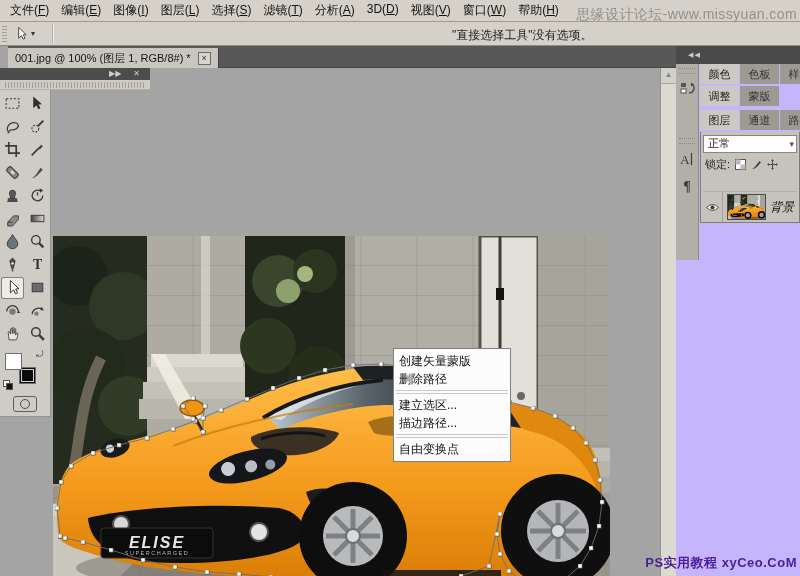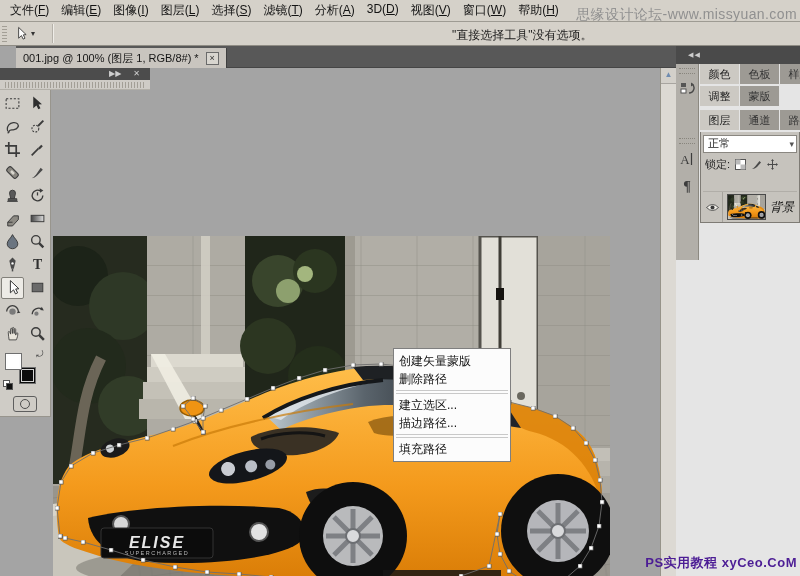--- a/index.html
+++ b/index.html
@@ -16,21 +16,21 @@
               border-bottom:1px solid #8f8c84;box-sizing:border-box}
   .obar-grip{position:absolute;left:2px;top:3px;width:5px;height:17px;
              background:repeating-linear-gradient(0deg,#a39f96 0 1px,#d5d1c9 1px 3px)}
   .tool-preview{position:absolute;left:13px;top:2px;width:34px;height:19px;display:flex;align-items:center;gap:3px}
   .tool-preview svg{width:15px;height:15px}
   .tp-caret{font-size:8px;color:#333}
   .obar-sep{position:absolute;left:52px;top:2px;height:19px;width:0;
             border-left:1px solid #b5b1a9;border-right:1px solid #efede8}
   .obar-msg{position:absolute;left:452px;top:5px;font-size:12px;color:#1c1c1c;white-space:nowrap}
   
-  .tabbar{position:absolute;top:46px;left:16px;width:774px;height:22px;background:#585858;border-bottom:1px solid #454545;box-sizing:border-box}
+  .tabbar{position:absolute;top:46px;left:8px;width:774px;height:22px;background:#585858;border-bottom:1px solid #454545;box-sizing:border-box}
   .doc-tab{position:absolute;left:0;top:2px;height:20px;background:#c9c5bf;display:flex;align-items:center;
            padding:0 7px;font-size:11px;color:#161616;border-right:1px solid #3f3f3f;white-space:nowrap}
   .doc-close{margin-left:7px;width:11px;height:11px;border:1px solid #6a6a6a;font-size:9px;line-height:10px;
              text-align:center;color:#333;background:#d8d5cf;cursor:default}
   
   .canvas{position:absolute;top:68px;left:0;width:660px;height:508px;background:#a4a4a4}
   .photo{position:absolute;left:53px;top:168px;width:557px;height:355px;z-index:5}
   .photo svg{display:block;width:100%;height:100%}
   
   .tp-header{position:absolute;left:0;top:68px;width:150px;height:12px;background:#4c4c4c;z-index:10;
@@ -57,21 +57,21 @@
   .swap-glyph{position:absolute;left:36px;top:2px;font-size:9px;color:#444}
   .qmask{width:22px;height:14px;margin:3px auto 0;border:1px solid #5e5e5e;border-radius:3px;
          display:flex;align-items:center;justify-content:center;background:#cfccc6}
   .qmask i{display:block;width:8px;height:8px;border:1px solid #4e4e4e;border-radius:50%}
   
   .scrollbar{position:absolute;left:660px;top:68px;width:16px;height:508px;background:#dcd9d3;
              border-left:1px solid #969389;box-sizing:border-box}
   .sb-btn{height:15px;background:#d3d0ca;border-bottom:1px solid #a8a5a0;color:#6f8cb0;
           font-size:8px;text-align:center;line-height:14px;cursor:default}
   
-  .dock{position:absolute;left:676px;top:46px;width:124px;height:530px;background:#e5e5e5;overflow:hidden;z-index:8}
+  .dock{position:absolute;left:676px;top:46px;width:124px;height:530px;background:#c4b5fd;overflow:hidden;z-index:8}
   .dock-topbar{height:18px;background:#4a4a4a;color:#cdcdcd;font-size:7px;line-height:18px;padding-left:12px;letter-spacing:1px}
   .dock-iconstrip{position:absolute;left:0;top:18px;width:23px;height:196px;background:#b2afa9;border-right:1px solid #8c8981;box-sizing:border-box}
   .strip-grip{height:4px;margin:4px 3px 6px;border-top:1px dotted #88857d;border-bottom:1px dotted #88857d}
   .strip-icon{display:flex;justify-content:center;margin-bottom:8px}
   .strip-icon svg{width:16px;height:18px}
   .strip-gap{height:28px}
   .dock-main{position:absolute;left:24px;top:18px;width:100px}
   .tabrow{display:flex;height:20px;margin-bottom:2px;width:130px}
   .tabrow.gap-above{margin-top:4px}
   .ptab{width:39px;margin-right:1px;font-size:11px;line-height:20px;text-align:center;color:#333;
@@ -626,16 +626,16 @@
 
 <div class="context-menu" id="context-menu">
     <div class="cm-item">创建矢量蒙版</div>
     <div class="cm-item">删除路径</div>
     <div class="cm-sep"></div>
     <div class="cm-sep"></div>
     <div class="cm-item">建立选区...</div>
     <div class="cm-item">描边路径...</div>
     <div class="cm-sep"></div>
     <div class="cm-sep"></div>
-    <div class="cm-item">填充路径</div>
+    <div class="cm-item">自由变换点</div>
   </div>
 
 <div class="bottom-watermark">PS实用教程 xyCeo.CoM</div>
 
 </body></html>

